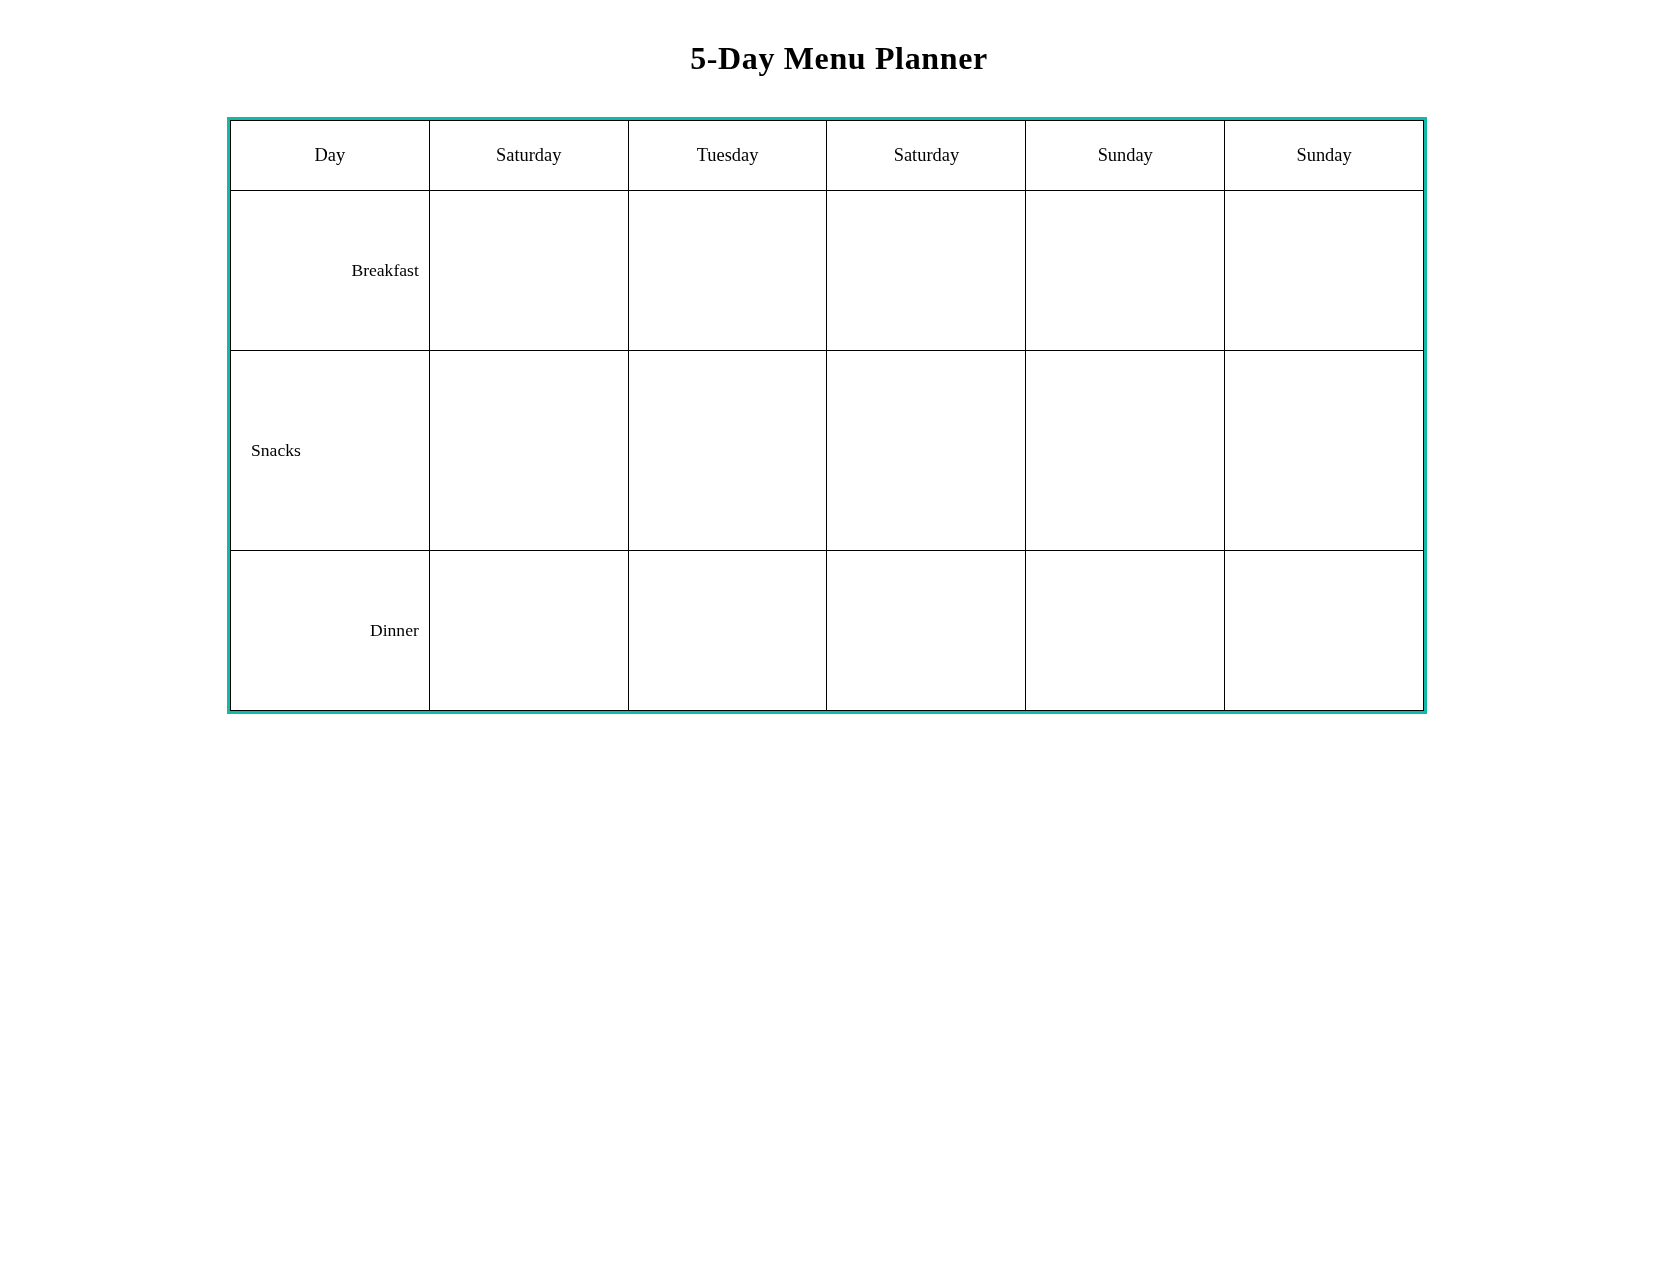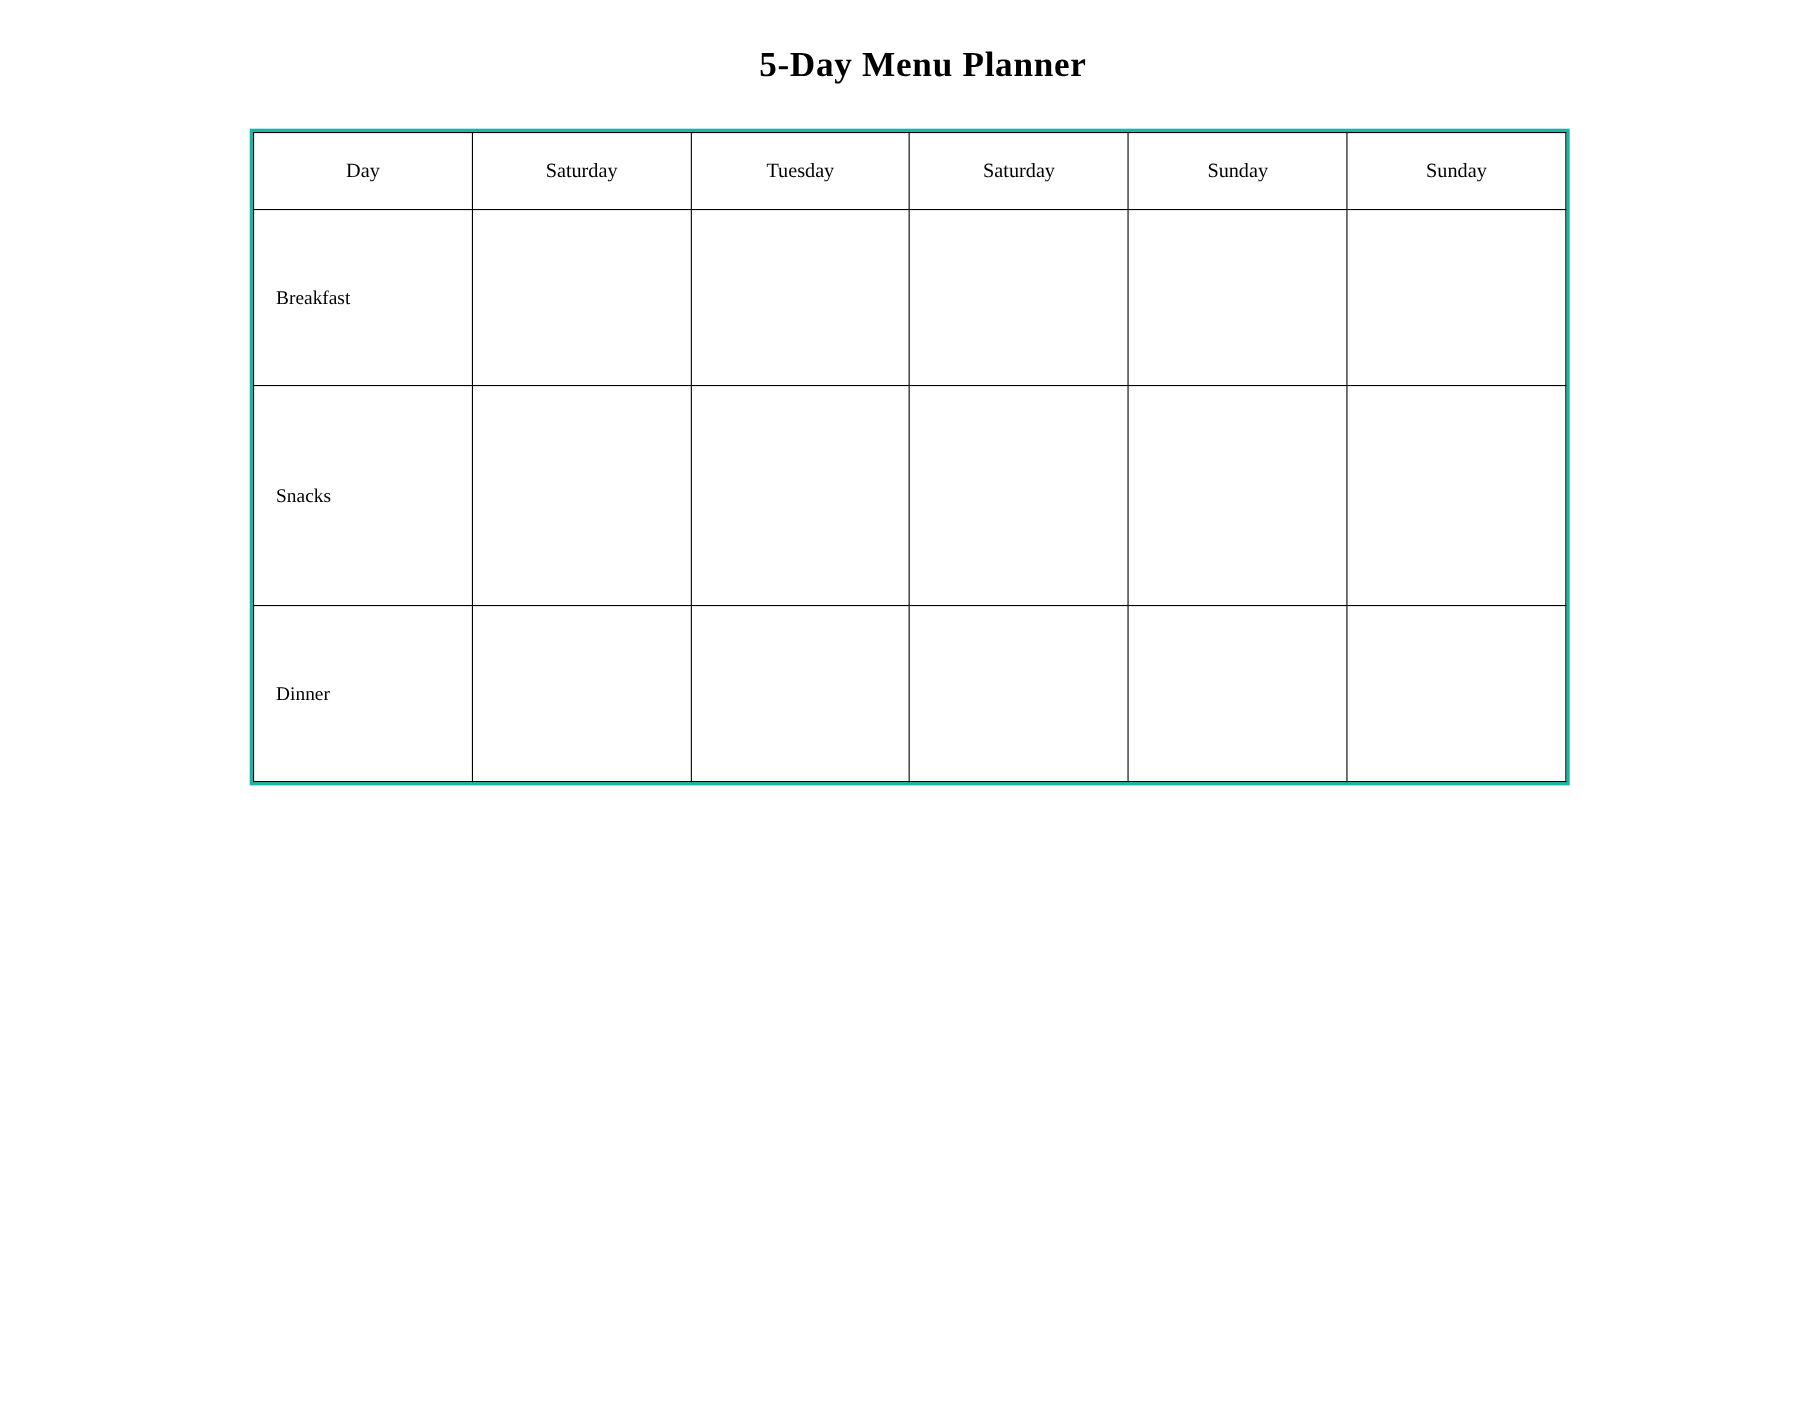--- a/index.html
+++ b/index.html
@@ -51,21 +51,21 @@
     th {
       font-weight: normal;
       height: 70px;
       font-size: 1.15rem;
     }
 
     td.meal-label {
       font-size: 1.1rem;
       font-weight: normal;
       height: 160px;
-      text-align: left;
+      text-align: right;
       padding-left: 20px;
       vertical-align: middle;
       width: 16.66%;
     }
 
     td.meal-cell {
       height: 160px;
       width: 16.66%;
     }
 

